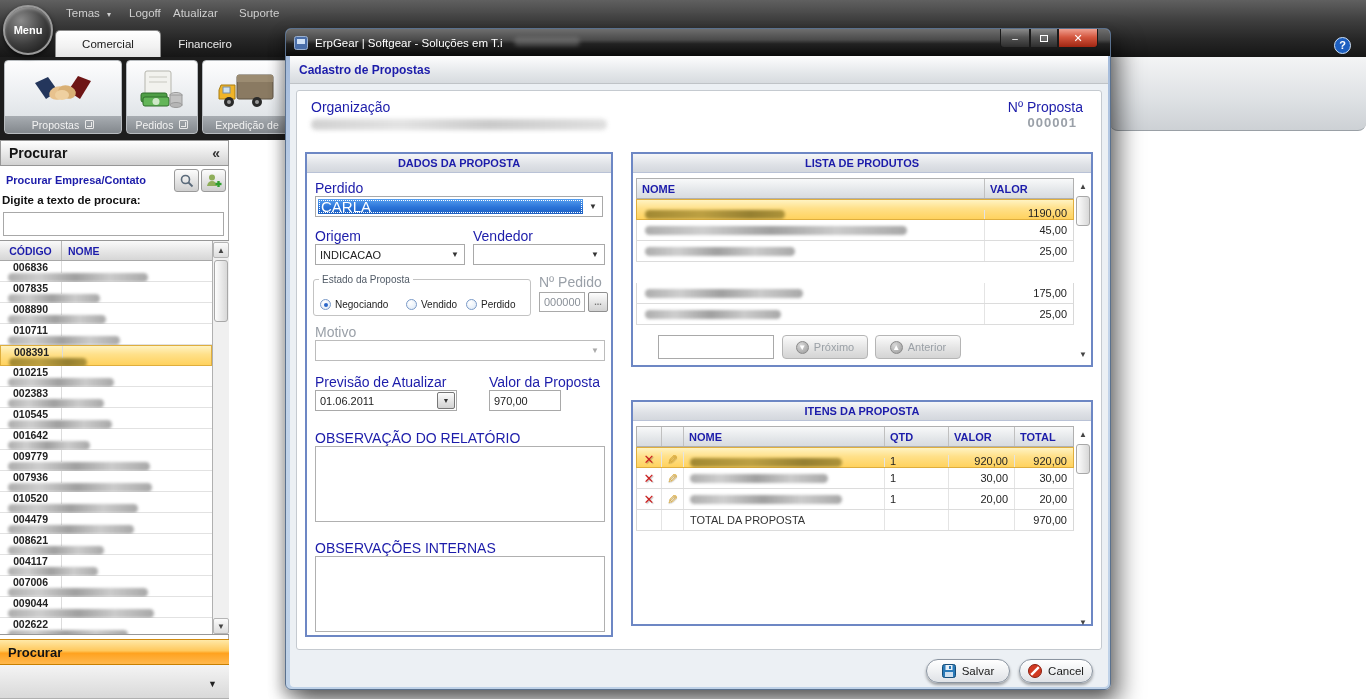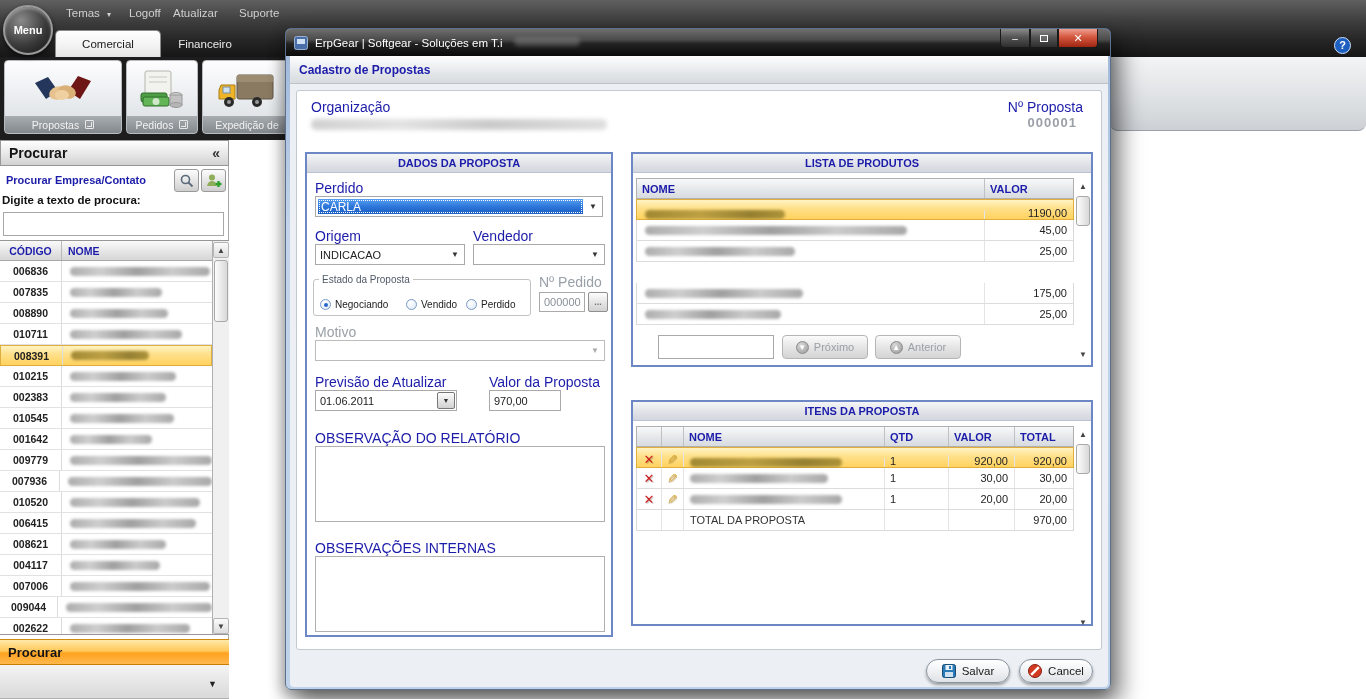--- a/index.html
+++ b/index.html
@@ -53,21 +53,21 @@
     background:linear-gradient(180deg,#fcfcfc,#e2e2e2 60%,#cfcfcf); display:flex; align-items:center; justify-content:center; }
   #sb-hint { left:2px; top:54px; font-size:11.5px; font-weight:bold; color:#111; }
   #sb-input { left:3px; top:72px; width:221px; height:24px; border:1px solid #a8a8a8; background:#fff; font-size:11px; padding:0 4px; }
 
   #sb-table { left:0; top:100px; width:229px; height:395px; border-top:1px solid #979797; border-bottom:1px solid #979797; overflow:hidden; background:#fff; }
   #sb-thead { position:absolute; left:0; top:0; width:212px; height:20px;
     background:linear-gradient(180deg,#fafafa,#e4e4e4 60%,#d6d6d6); border-bottom:1px solid #a8a8a8;
     display:flex; font-size:10.5px; font-weight:bold; color:#1c1caa; }
   .sb-col-code { width:62px; display:flex; align-items:center; justify-content:center; border-right:1px solid #b8b8b8; }
   .sb-col-name { flex:1; display:flex; align-items:center; padding-left:6px; }
-  .sb-row { position:absolute; left:0; width:212px; height:21px; display:flex; border-bottom:1px solid #e2e2e2; background:#fff; }
+  .sb-row { position:absolute; left:0; width:212px; height:21px; display:flex; border-bottom:1px solid #e2e2e2; background:#fff;flex-direction:column; }
   .sb-row .code { width:62px; font-size:10.5px; font-weight:bold; color:#222; display:flex; align-items:center; justify-content:center; border-right:1px solid #dcdcdc; }
   .sb-row .name { flex:1; display:flex; align-items:center; padding-left:8px; }
   .sb-row.sel { background:linear-gradient(180deg,#fff3c2,#ffe089 45%,#ffd25e); border:1px solid #dfae3d; }
 
   .vscroll { position:absolute; background:#f0f0f0; }
   .scroll-arrow { position:absolute; width:16px; height:16px; display:flex; align-items:center; justify-content:center;
     font-size:8px; color:#444; background:linear-gradient(180deg,#fbfbfb,#dddddd); border:1px solid #b5b5b5; border-radius:2px; }
   .scroll-arrow.flat { background:none; border:none; }
   .scroll-thumb { position:absolute; width:14px; left:1px; border:1px solid #a8a8a8; border-radius:3px;
     background:linear-gradient(90deg,#fdfdfd,#d8d8d8); }
@@ -104,21 +104,21 @@
   .grp { position:absolute; border:2px solid #6d87c4; background:#fff; }
   .grp-title { height:19px; background:linear-gradient(180deg,#f5f6f8,#dee1e6 60%,#d3d7dd); border-bottom:1px solid #b9c2d6;
     display:flex; align-items:center; justify-content:center; font-size:11px; font-weight:bold; color:#1c1caa; }
 
   .lbl { position:absolute; font-size:14px; color:#1c1caa; }
   .lbl.gray { color:#9aa0a8; }
   .input { position:absolute; border:1px solid #a9a9a9; background:#fff; font-size:11px; color:#222; display:flex; align-items:center; padding:0 4px; }
   .combo-arrow { position:absolute; right:1px; top:1px; bottom:1px; width:16px; background:#fff; display:flex; align-items:center; justify-content:center; font-size:8px; color:#333; }
   .combo-sel { position:absolute; left:2px; top:2px; bottom:2px; right:19px;
     background:linear-gradient(180deg,#57a0f0,#2a73d8 55%,#1d5fc0); outline:1px dotted #fff; outline-offset:-2px;
-    color:#fff; font-size:12px; display:flex; align-items:center; padding-left:3px; }
+    color:#fff; font-size:15px; display:flex; align-items:center; padding-left:3px; }
   .mini-btn { position:absolute; border:1px solid #8f8f8f; border-radius:2px;
     background:linear-gradient(180deg,#fdfdfd,#e4e4e4 55%,#d2d2d2); display:flex; align-items:center; justify-content:center; }
   fieldset.estado { position:absolute; border:1px solid #c3c3c3; border-radius:3px; }
   fieldset.estado legend { font-size:10px; color:#505a66; padding:0 3px; margin-left:5px; }
   .radio-row { display:flex; align-items:center; gap:4px; position:absolute; font-size:10px; color:#222; }
   .radio { width:11px; height:11px; border-radius:50%; border:1px solid #7a9ac8; background:radial-gradient(circle at 35% 30%,#fff,#dce8f5); position:relative; }
   .radio.checked:after { content:""; position:absolute; left:2.5px; top:2.5px; width:4px; height:4px; border-radius:50%; background:#2a66c8; }
   textarea.obs { position:absolute; border:1px solid #b0b0b0; background:#fff; resize:none; font-size:11px; font-family:inherit; }
 
   .tbl-head { position:absolute; display:flex; background:linear-gradient(180deg,#f8f9fa,#e3e6e9 60%,#d8dbdf);
@@ -327,21 +327,21 @@
             <span class="redact" style="position:relative;width:144px"></span>
           </div>
         </div>
       <div class="sb-row" style="top:251px">
           <div class="code">010520</div>
           <div class="name">
             <span class="redact" style="position:relative;width:130px"></span>
           </div>
         </div>
       <div class="sb-row" style="top:272px">
-          <div class="code">006415</div>
+          <div class="code">004479</div>
           <div class="name">
             <span class="redact" style="position:relative;width:126px"></span>
           </div>
         </div>
       <div class="sb-row" style="top:293px">
           <div class="code">008621</div>
           <div class="name">
             <span class="redact" style="position:relative;width:96px"></span>
           </div>
         </div>

